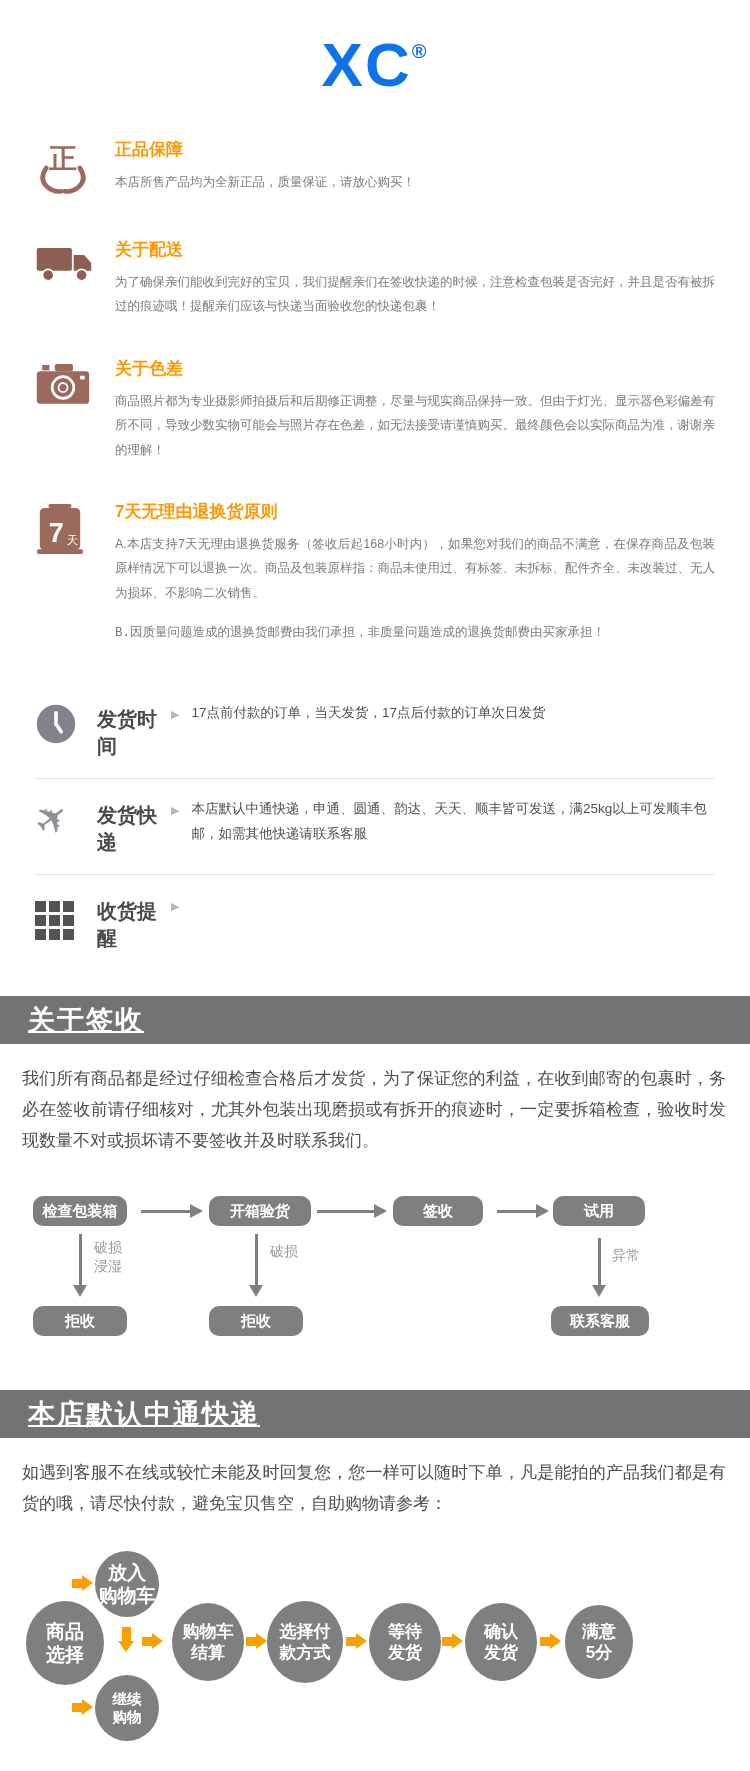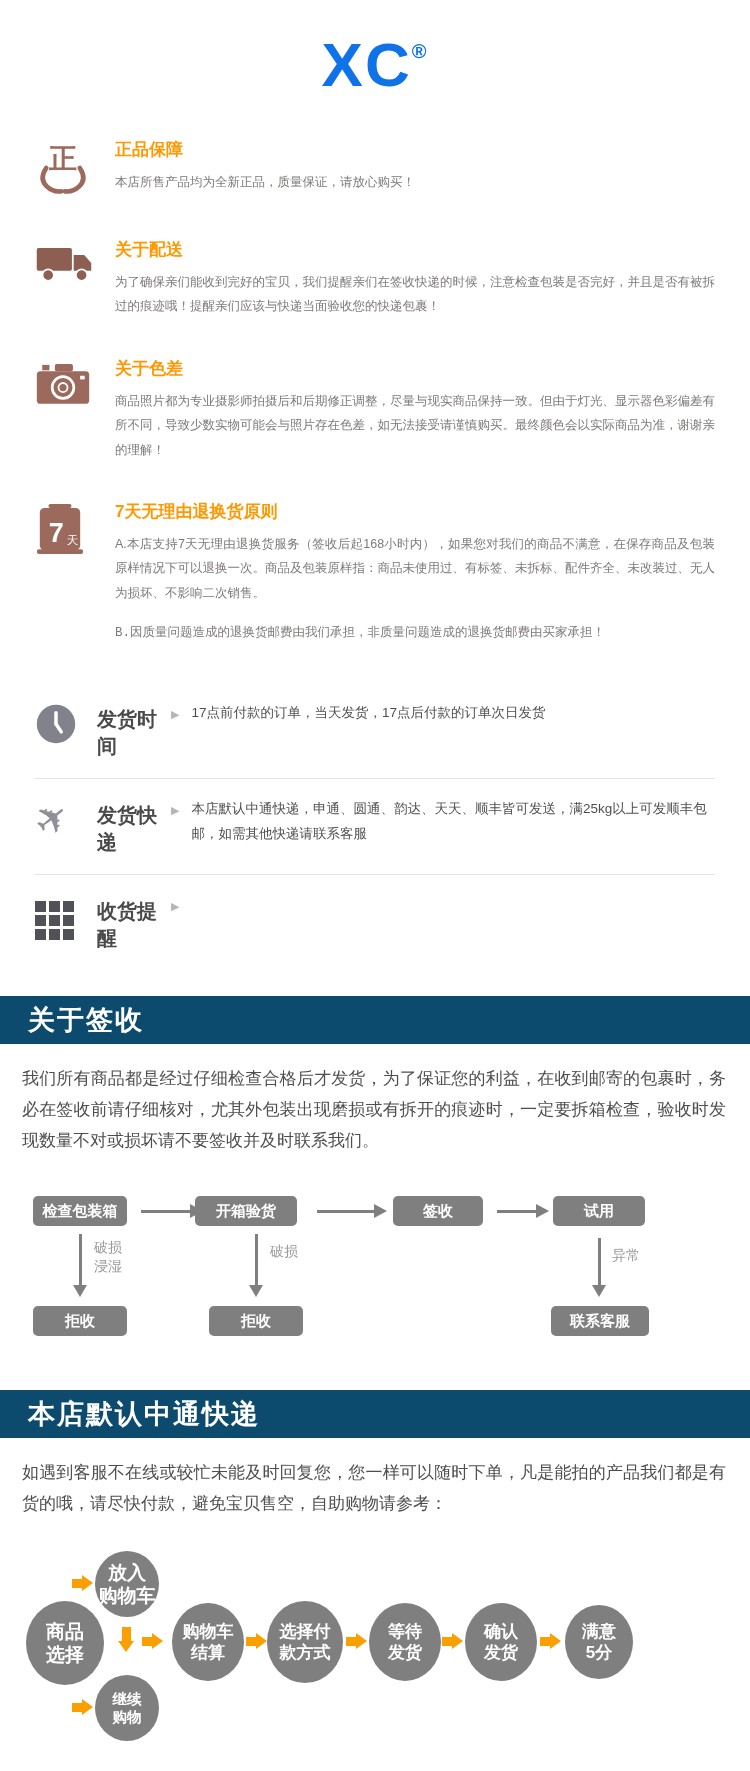--- a/index.html
+++ b/index.html
@@ -21,24 +21,24 @@
   .irow{display:flex;align-items:flex-start;padding:18px 0;}
   .irow + .irow{border-top:1px solid #e4e4e4;}
   .irow-icon{width:46px;flex:none;padding-top:2px;}
   .irow-label{width:74px;font-weight:bold;color:#4a4a4a;font-size:20px;padding-top:5px;flex:none;margin-left:16px;}
   .irow-arrow{color:#b5b5b5;font-size:11px;padding-top:7px;margin:0 12px 0 0;}
   .irow-arrow::after{content:"▶";}
   .irow-text{flex:1;font-size:13.5px;color:#4f4f4f;line-height:1.85;}
   .grid-icon{display:grid;grid-template-columns:repeat(3,11px);grid-gap:3px;padding-top:6px;}
   .grid-icon span{width:11px;height:11px;background:#515158;display:block;}
   .plane-icon{display:inline-block;font-size:40px;color:#8f8f97;transform:rotate(-38deg);line-height:1;}
-  .bar{height:48px;background:#0c4a6e;color:#fff;font-size:27px;font-weight:bold;line-height:48px;padding-left:28px;letter-spacing:2px;}
+  .bar{height:48px;background:#737373;color:#fff;font-size:27px;font-weight:bold;line-height:48px;padding-left:28px;letter-spacing:2px;text-decoration:underline;}
   .para{padding:20px 24px 12px 22px;font-size:17px;color:#4e4e4e;line-height:1.8;text-align:justify;}
   .flow1{position:relative;height:174px;margin:14px 0 34px;}
-  .fbox{position:absolute;height:30px;line-height:30px;background:#7f7f7f;border-radius:5px;color:#fff;font-size:15px;font-weight:bold;text-align:center;top:14px;}
+  .fbox{position:absolute;height:30px;line-height:30px;background:#7f7f7f;border-radius:10px;color:#fff;font-size:15px;font-weight:bold;text-align:center;top:14px;}
   .fbox2{top:124px;}
   .fh{position:absolute;height:3px;background:#7f7f7f;top:28px;}
   .fh::after{content:'';position:absolute;right:-12px;top:-6px;border-left:13px solid #7f7f7f;border-top:7px solid transparent;border-bottom:7px solid transparent;}
   .fv{position:absolute;width:3px;background:#7f7f7f;}
   .fv::after{content:'';position:absolute;bottom:-11px;left:-6px;border-top:12px solid #7f7f7f;border-left:7px solid transparent;border-right:7px solid transparent;}
   .flabel{position:absolute;color:#9a9a9a;font-size:14px;line-height:1.35;white-space:pre-line;}
   .flow2{position:relative;height:212px;margin-top:12px;}
   .circ{position:absolute;background:#7f7f7f;border-radius:50%;color:#fff;font-weight:bold;display:flex;align-items:center;justify-content:center;text-align:center;white-space:pre-line;line-height:1.25;}
   .oa-r{position:absolute;width:10px;height:9px;background:#f9a000;}
   .oa-r::after{content:'';position:absolute;left:10px;top:-4px;border-left:11px solid #f9a000;border-top:8.5px solid transparent;border-bottom:8.5px solid transparent;}
@@ -163,21 +163,21 @@
   </div>
 
 </div>
 
 <div class="bar">关于签收</div>
 <div class="para">我们所有商品都是经过仔细检查合格后才发货，为了保证您的利益，在收到邮寄的包裹时，务必在签收前请仔细核对，尤其外包装出现磨损或有拆开的痕迹时，一定要拆箱检查，验收时发现数量不对或损坏请不要签收并及时联系我们。</div>
 
 <div class="flow1">
   <div class="fbox" style="left:33px;width:94px;">检查包装箱</div>
   <div class="fh" style="left:141px;width:50px;"></div>
-  <div class="fbox" style="left:195px;width:102px;">开箱验货</div>
+  <div class="fbox" style="left:209px;width:102px;">开箱验货</div>
   <div class="fh" style="left:317px;width:58px;"></div>
   <div class="fbox" style="left:393px;width:90px;">签收</div>
   <div class="fh" style="left:497px;width:40px;"></div>
   <div class="fbox" style="left:553px;width:92px;">试用</div>
 
   <div class="fv" style="left:79px;top:52px;height:52px;"></div>
   <div class="flabel" style="left:94px;top:56px;">破损
 浸湿</div>
   <div class="fv" style="left:255px;top:52px;height:52px;"></div>
   <div class="flabel" style="left:270px;top:60px;">破损</div>

